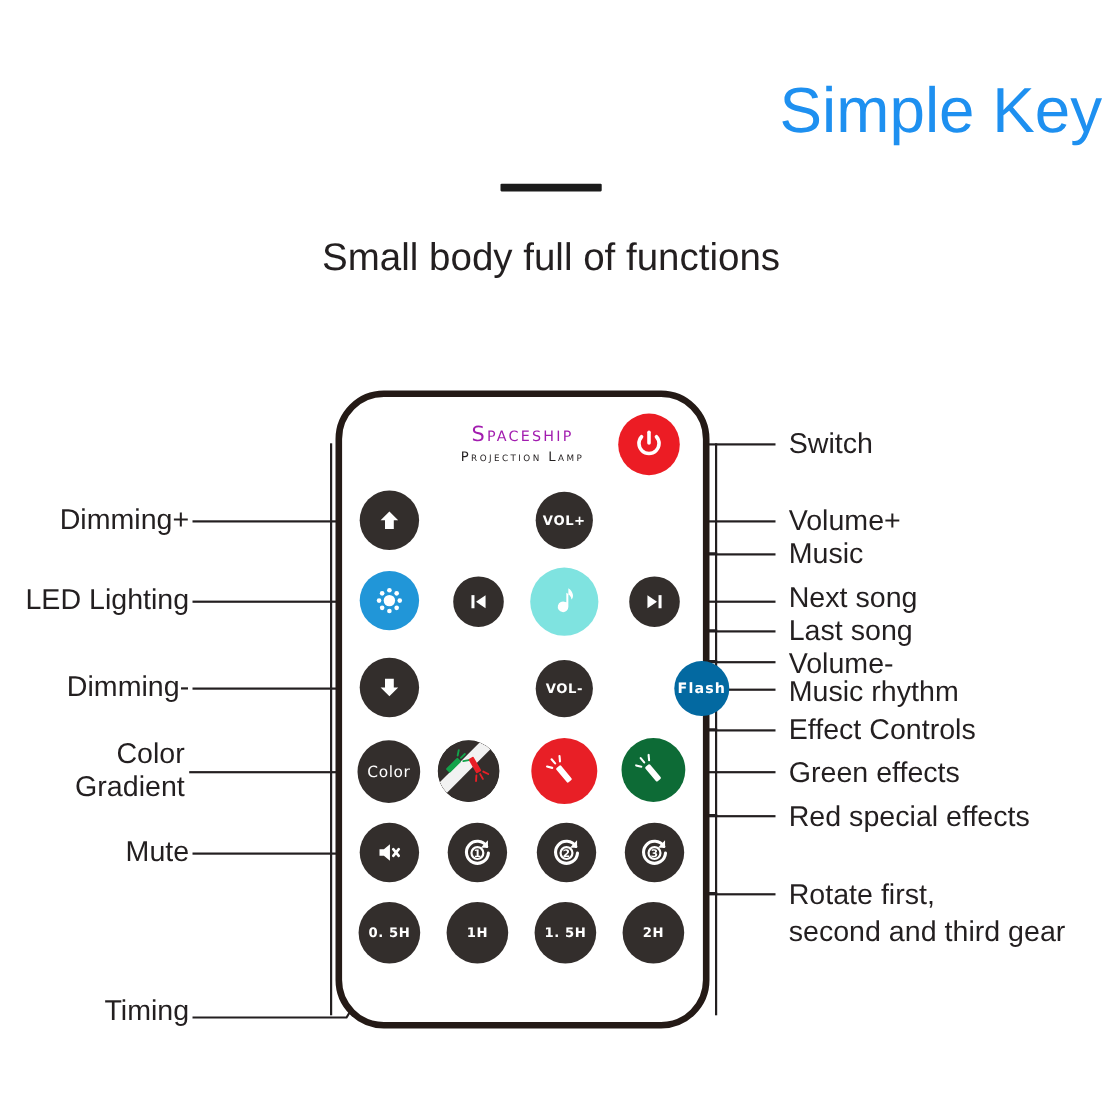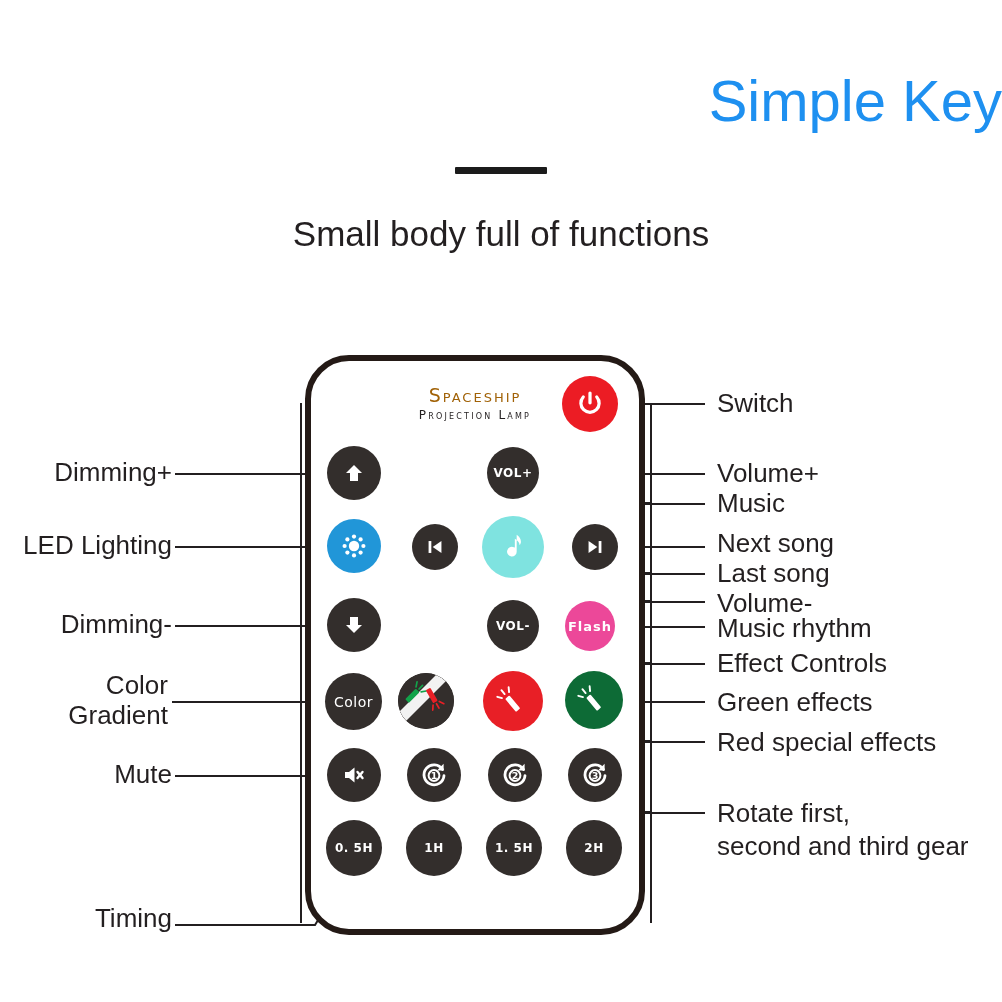--- a/index.html
+++ b/index.html
@@ -38,21 +38,21 @@
     border:6px solid #241a16;
     border-radius:44px;
     background:#ffffff;
     box-sizing:border-box;
     z-index:4;
   }
   .brand1{
     position:absolute;left:0;top:23px;width:100%;
     text-align:center;
     font-size:19px;letter-spacing:2.0px;
-    color:#a16207;
+    color:#a21caf;
     font-variant:small-caps;
     font-family:"DejaVu Sans", sans-serif;
   }
   .brand2{
     position:absolute;left:0;top:47px;width:100%;
     text-align:center;
     font-size:12px;letter-spacing:2.2px;
     color:#231f20;
     font-variant:small-caps;
     font-family:"DejaVu Sans", sans-serif;
@@ -73,21 +73,21 @@
     font-family:"DejaVu Sans", sans-serif;
     line-height:1;
     white-space:nowrap;
   }
   .btn.small .lbl{font-size:12px;}
   .btn.vol .lbl{font-size:12px;letter-spacing:0.5px;}
 
   .btn-power{background:#ec1c24;}
   .btn-led{background:#2196d8;}
   .btn-music{background:#7fe3e0;}
-  .btn-flash{background:#ec4899;}
+  .btn-flash{background:#0369a1;margin-left:48px;}
   .btn-red{background:#e81f26;}
   .btn-green{background:#0d6b36;}
   .btn-split{background:#332e2c;overflow:hidden;}
 
   svg{display:block;}
 
   
   .ln{position:absolute;background:#231f20;z-index:2;}
   .lnh{height:2px;}
   .lnv{width:2px;}

